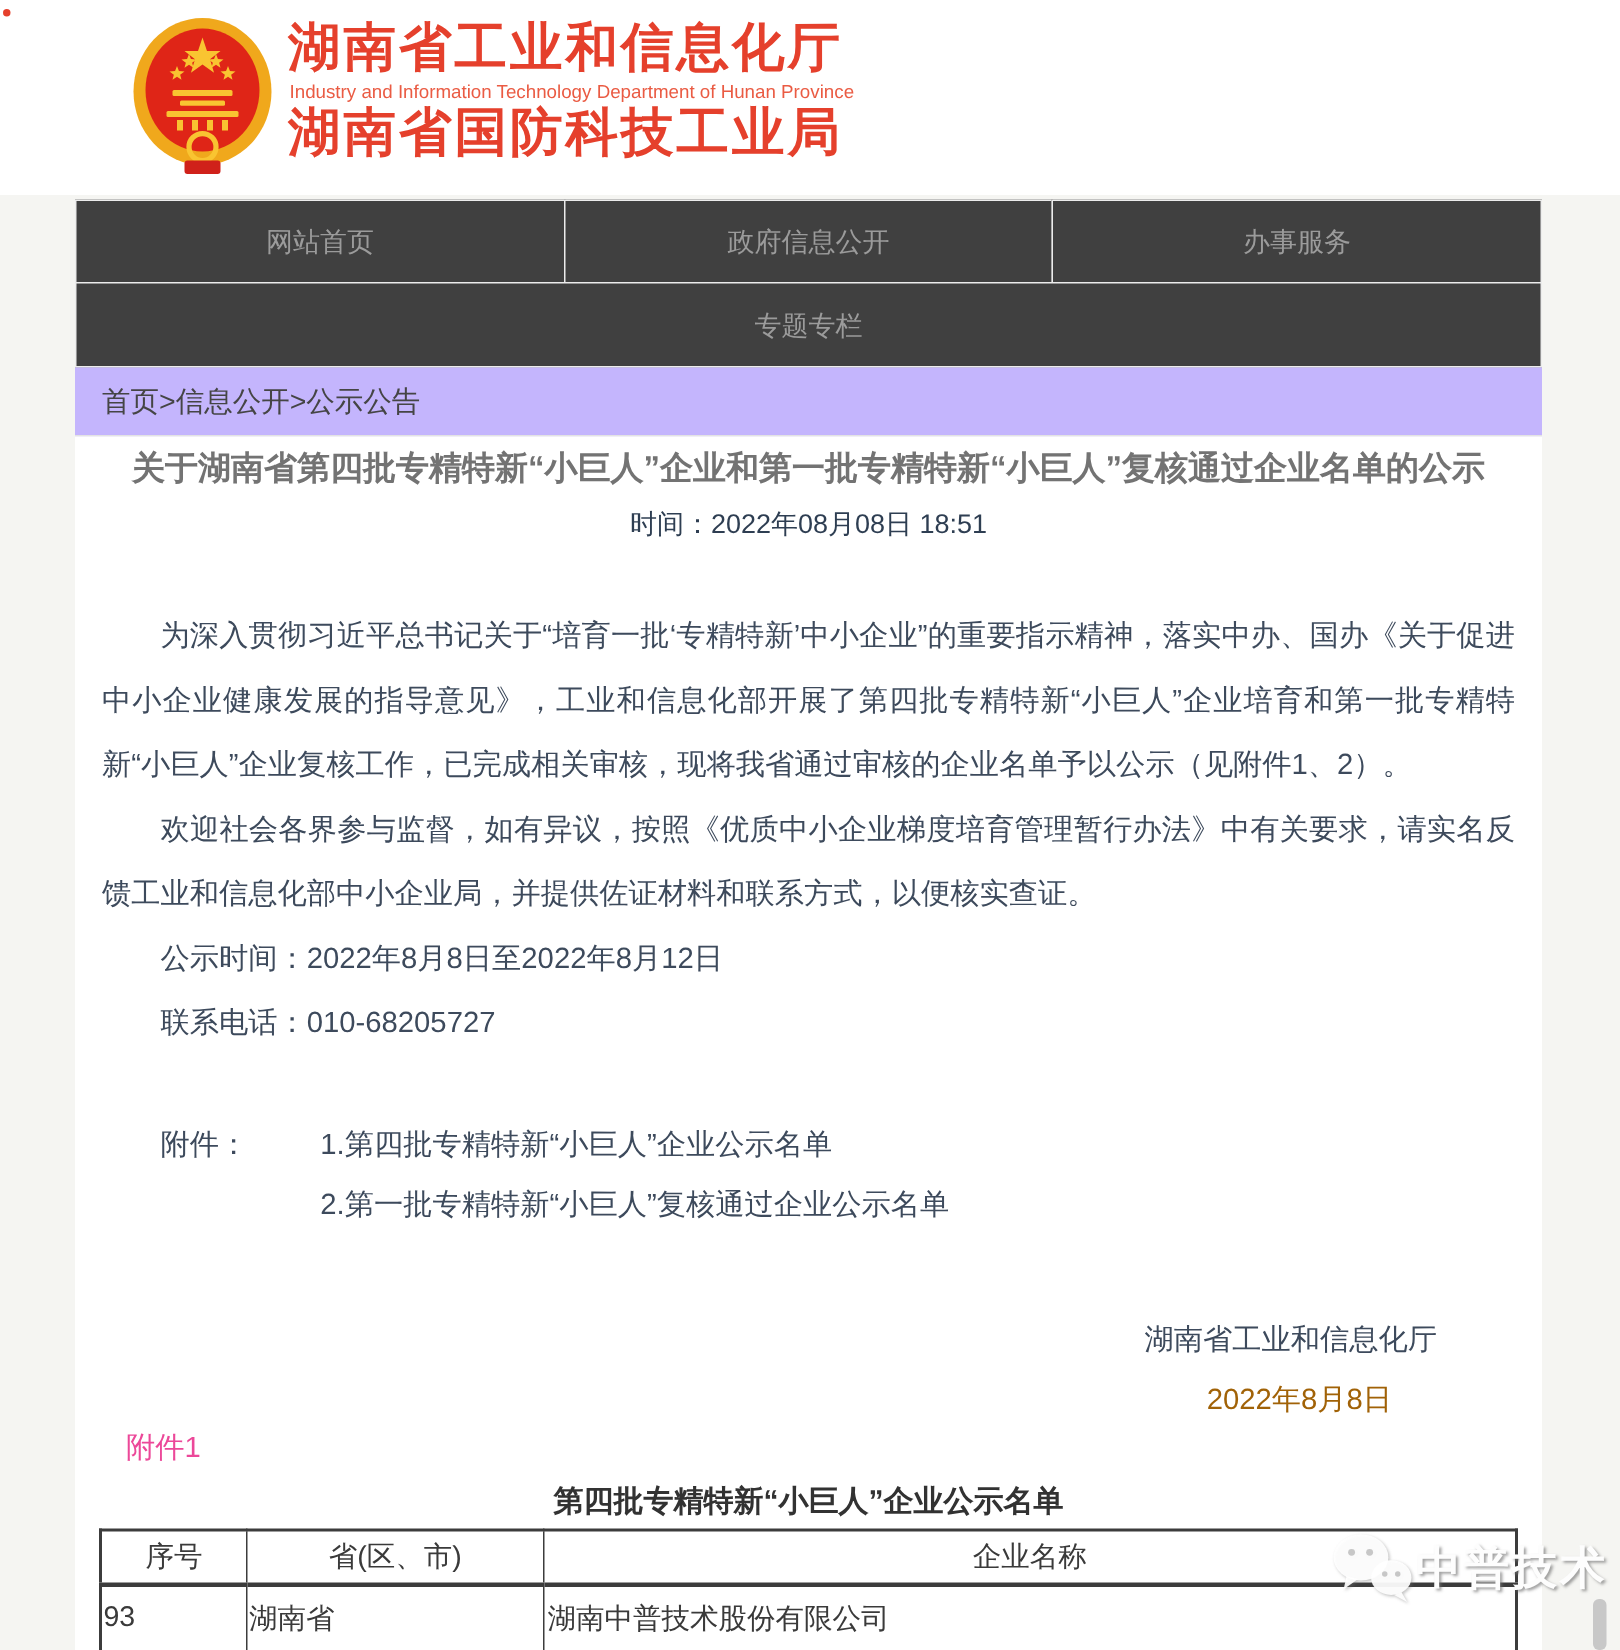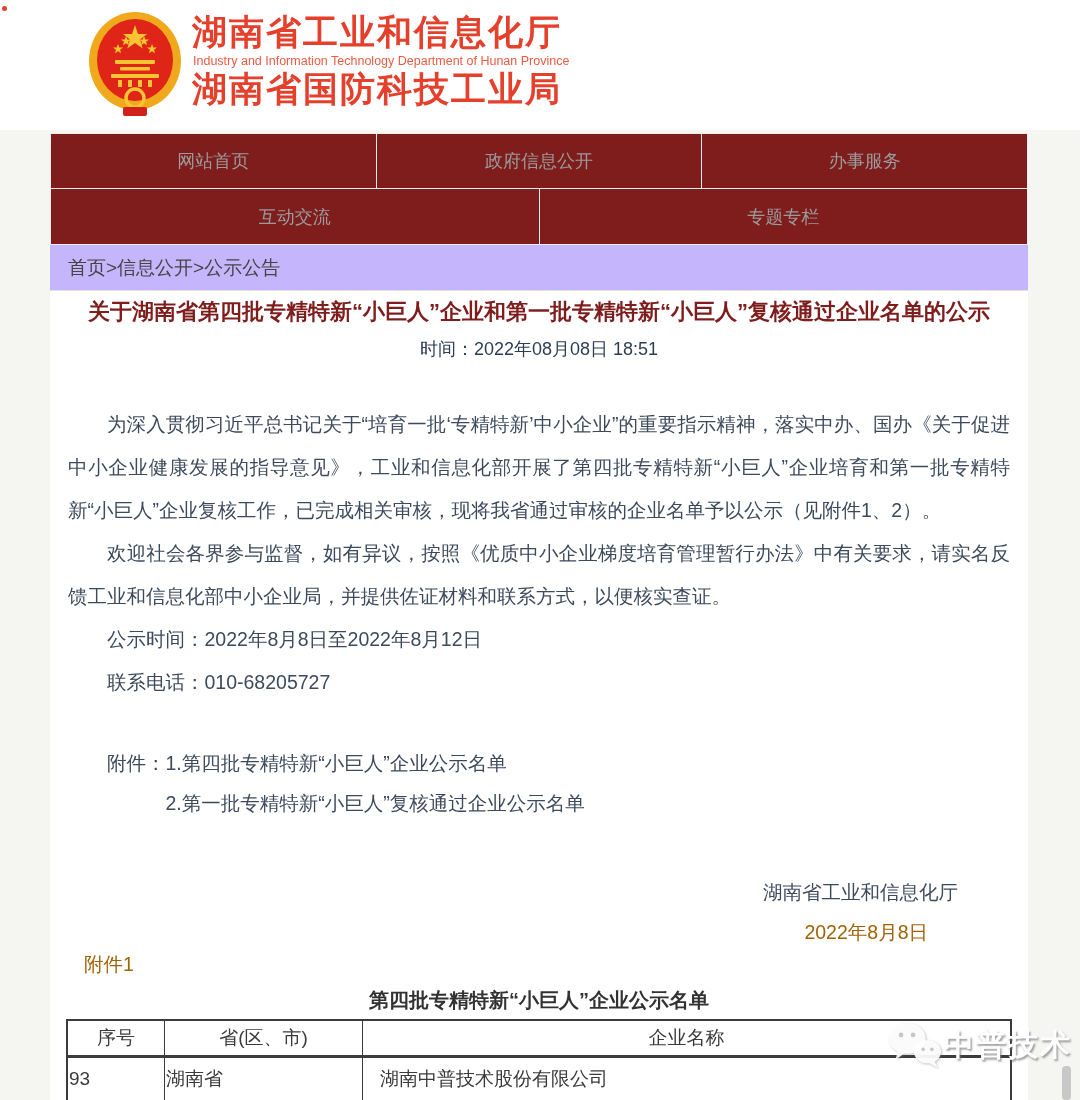--- a/index.html
+++ b/index.html
@@ -11,60 +11,60 @@
   
   .header-band{position:absolute;top:0;left:0;width:1080px;height:130px;background:#fff;}
   .emblem{position:absolute;left:85px;top:8px;width:100px;height:110px;}
   .org-block{position:absolute;left:192px;top:12px;}
   .org-cn{color:#e5402c;font-weight:bold;font-size:35px;letter-spacing:2px;line-height:40px;white-space:nowrap;}
   .org-en{color:#ea5b43;font-size:12.5px;line-height:16px;margin:1px 0 0 1px;white-space:nowrap;}
   .red-speck{position:absolute;left:2px;top:6px;width:5px;height:5px;background:#e5402c;border-radius:50%;}
   
   .nav{position:absolute;left:50px;top:133px;width:978px;}
   .nav-row{display:flex;height:56px;}
-  .nav-cell{flex:1;background:#7f1d1d;border:1px solid #ececec;margin-left:-1px;
+  .nav-cell{flex:1;background:#404040;border:1px solid #ececec;margin-left:-1px;
     display:flex;align-items:center;justify-content:center;
     color:#9b9b9b;font-size:18px;cursor:pointer;}
   .nav-row + .nav-row .nav-cell{margin-top:-1px;}
   .nav-cell:first-child{margin-left:0;}
   
   .breadcrumb-bar{position:absolute;left:50px;top:245px;width:978px;height:46px;background:#c4b5fd;
     border-bottom:1px solid #e3e3e3;box-sizing:border-box;
     display:flex;align-items:center;padding-left:18px;}
   .breadcrumb{color:#454545;font-size:19px;cursor:pointer;}
   
   .content{position:absolute;left:50px;top:291px;width:978px;height:809px;background:#fff;}
   .article-title{position:absolute;top:6px;left:0;width:100%;text-align:center;
-    color:#7f1d1d;font-size:22px;font-weight:bold;white-space:nowrap;}
+    color:#737373;font-size:22px;font-weight:bold;white-space:nowrap;}
   .article-time{position:absolute;top:46px;left:0;width:100%;text-align:center;
     color:#2e3e52;font-size:18px;}
   .body-text{position:absolute;top:112px;left:18px;right:18px;
     color:#3d4a5c;font-size:19.5px;line-height:43px;text-align:justify;}
   .body-text p{margin:0;text-indent:2em;}
   .info-line{text-indent:2em;}
-  .attachments{display:flex;margin-top:38px;padding-left:2em;}
+  .attachments{display:flex;margin-top:38px;padding-left:2em;gap:48px;}
   .attach-label{white-space:nowrap;}
   .attach-items div{line-height:36px;}
   .attach-items div:first-child{line-height:43px;}
   .sig-org{position:absolute;top:588px;right:70px;color:#3d4a5c;font-size:19.5px;}
   .sig-date{position:absolute;top:628px;right:100px;color:#a16207;font-size:19.5px;}
-  .annex-label{position:absolute;top:660px;left:34px;color:#a16207;font-size:19.5px;}
+  .annex-label{position:absolute;top:660px;left:34px;color:#ec4899;font-size:19.5px;}
   .table-title{position:absolute;top:696px;left:0;width:100%;text-align:center;
     color:#323232;font-size:20px;font-weight:bold;}
   
   .annex-table{position:absolute;top:728px;left:16px;width:946px;
     border-collapse:collapse;table-layout:fixed;
     color:#3a3a3a;font-size:19px;}
   .annex-table th,.annex-table td{border:1.5px solid #3c3c3c;font-weight:normal;}
   .annex-table{border:2.5px solid #3c3c3c;}
   .annex-table th{height:32px;border-bottom-width:3px;}
   .annex-table td{height:40px;}
   .col-idx{width:94px;}
   .col-prov{width:195px;}
-  .cell-company{text-align:left !important;padding-left:17px;}
+  .cell-company{text-align:left !important;padding-left:2px;}
   
   .watermark{position:absolute;left:886px;top:1020px;display:flex;align-items:center;z-index:5;}
   .wm-icon{width:58px;height:50px;filter:drop-shadow(1px 1px 1px rgba(110,110,110,0.45));}
   .wm-text{color:#fdfdfd;font-size:30px;font-weight:bold;letter-spacing:2px;
     text-shadow:1.5px 1.5px 2px rgba(110,110,110,0.65);white-space:nowrap;}
   
   .scroll-thumb{position:absolute;left:1062px;top:1066px;width:9px;height:34px;
     background:#c8c8c8;border-radius:4px;cursor:grab;}
 </style>
 </head>
@@ -97,21 +97,20 @@
   </div>
 </div>
 
 <div class="nav">
   <div class="nav-row">
     <div class="nav-cell">网站首页</div>
     <div class="nav-cell">政府信息公开</div>
     <div class="nav-cell">办事服务</div>
   </div>
   <div class="nav-row">
-    <div class="nav-cell">互动交流</div>
     <div class="nav-cell">专题专栏</div>
   </div>
 </div>
 
 <div class="breadcrumb-bar">
   <span class="breadcrumb">首页&gt;信息公开&gt;公示公告</span>
 </div>
 
 <div class="content">
   <div class="article-title">关于湖南省第四批专精特新“小巨人”企业和第一批专精特新“小巨人”复核通过企业名单的公示</div>

